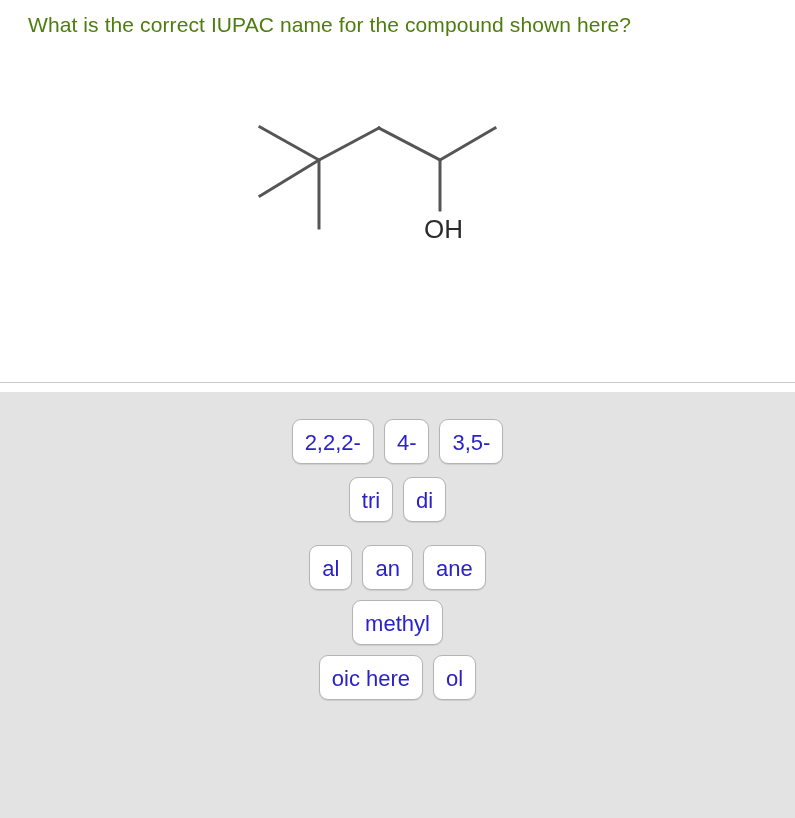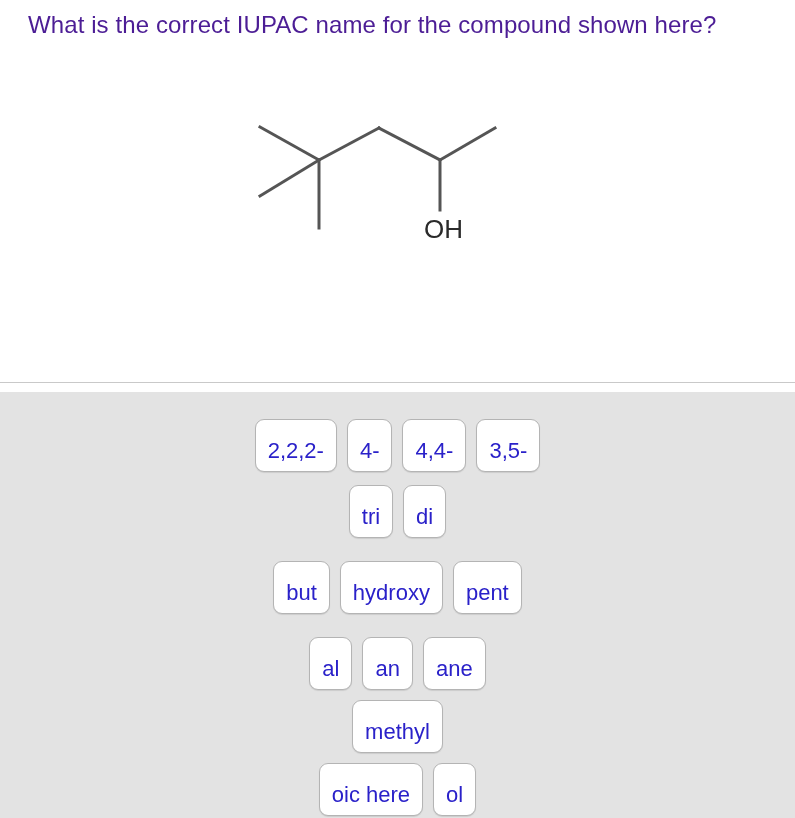--- a/index.html
+++ b/index.html
@@ -23,23 +23,23 @@
     width: 795px;
     height: 383px;
     background: #ffffff;
     box-sizing: border-box;
   }
 
   #question-text {
     position: absolute;
     left: 28px;
     top: 11px;
-    font-size: 24px;
+    font-size: 21px;
     line-height: 28px;
-    color: #4c1d95;
+    color: #4d7c0f;
     letter-spacing: 0.1px;
     white-space: nowrap;
   }
 
   
   #molecule-figure {
     position: absolute;
     left: 240px;
     top: 100px;
     width: 290px;
@@ -85,21 +85,21 @@
   }
 
   .tile {
     background: #ffffff;
     border: 1px solid #b4b4b4;
     border-radius: 9px;
     color: #2a21c9;
     font-family: "Liberation Sans", sans-serif;
     font-size: 22px;
     line-height: 22px;
-    padding: 20px 12px 9px 12px;
+    padding: 12px 12px 9px 12px;
     box-shadow: 0 1px 1px rgba(0,0,0,0.10);
     cursor: pointer;
     white-space: nowrap;
     user-select: none;
     box-sizing: border-box;
   }
 </style>
 </head>
 <body>
 
@@ -131,35 +131,29 @@
 
 </div>
 
 <div id="panel-divider"></div>
 
 <div id="answer-panel">
 
   <div class="tile-row">
     <button class="tile">2,2,2-</button>
     <button class="tile">4-</button>
-    <button class="tile">4,4-</button>
     <button class="tile">3,5-</button>
   </div>
 
 
   <div class="tile-row" style="margin-top:13px;">
     <button class="tile">tri</button>
     <button class="tile">di</button>
   </div>
 
-  <div class="tile-row" style="margin-top:23px;">
-    <button class="tile">but</button>
-    <button class="tile">hydroxy</button>
-    <button class="tile">pent</button>
-  </div>
 
   <div class="tile-row" style="margin-top:23px;">
     <button class="tile">al</button>
     <button class="tile">an</button>
     <button class="tile">ane</button>
   </div>
 
   <div class="tile-row">
     <button class="tile">methyl</button>
   </div>

